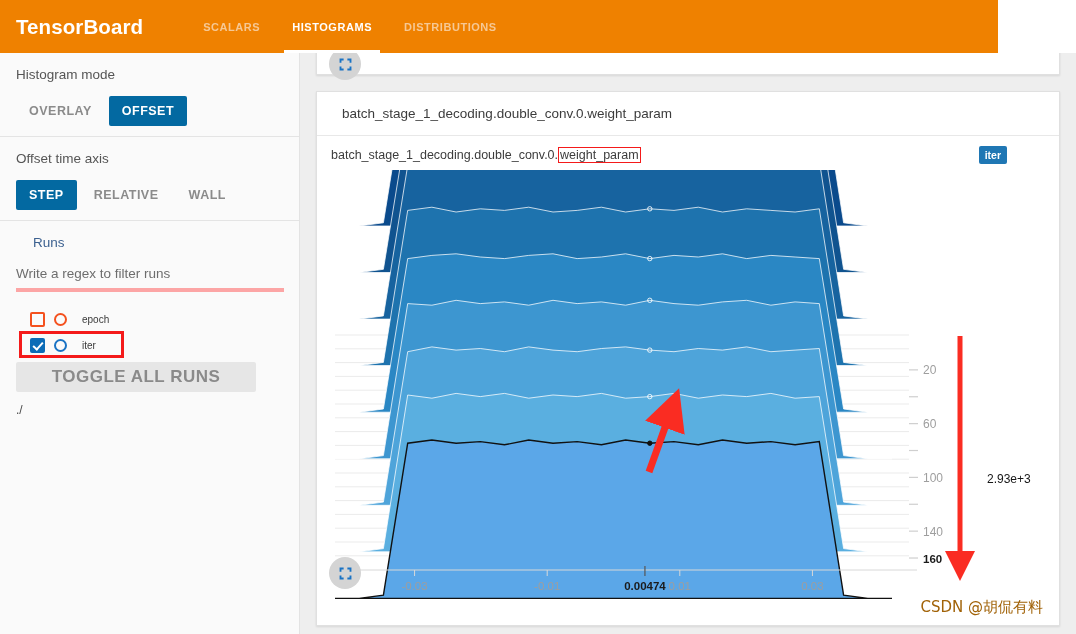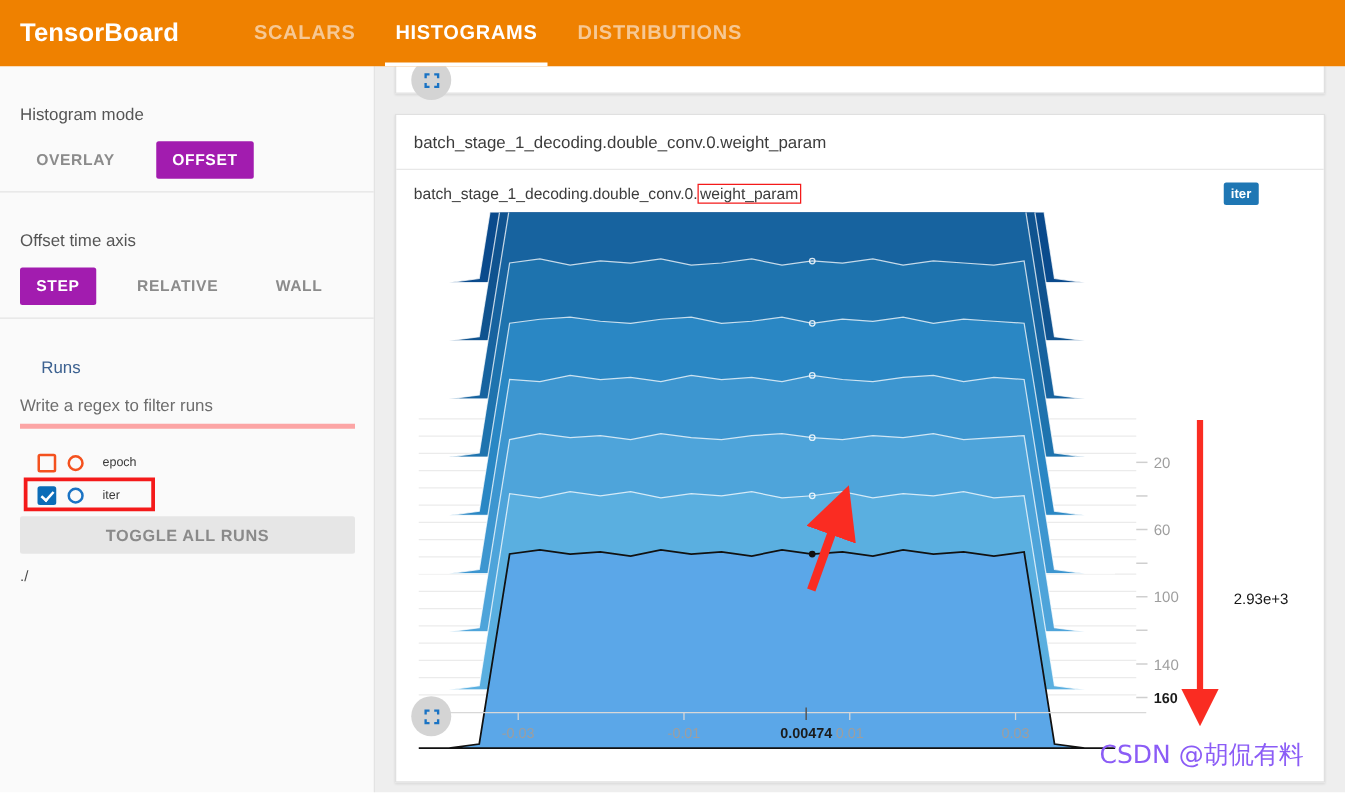--- a/index.html
+++ b/index.html
@@ -7,62 +7,62 @@
   body {
     width: 1076px; height: 634px;
     font-family: "Liberation Sans", sans-serif;
     background: #ffffff;
     overflow: hidden;
     position: relative;
   }
 
   
   .topbar {
-    position: absolute; left: 0; top: 0; width: 1076px; height: 53px;
+    position: absolute; left: 0; top: 0; width: 998px; height: 53px;
     background: #ef8100;
     display: flex; align-items: center;
     z-index: 40;
   }
   .brand {
     color: #ffffff; font-size: 20.5px; font-weight: bold;
     margin-left: 16px; margin-right: 44px; letter-spacing: .1px;
   }
   .tabs { display: flex; align-items: stretch; height: 53px; }
   .tab {
     display: flex; align-items: center; padding: 0 16px;
-    color: #f6c894; font-size: 16px; font-weight: bold;
+    color: #f6c894; font-size: 11px; font-weight: bold;
     letter-spacing: .55px; cursor: pointer; position: relative;
     text-transform: uppercase;
   }
   .tab.active { color: #ffffff; }
   .tab.active::after {
     content: ""; position: absolute; left: 8px; right: 8px; bottom: 0;
     height: 3px; background: #ffffff;
   }
 
   
   .sidebar {
     position: absolute; left: 0; top: 53px; width: 300px; height: 581px;
     background: #fafafa; border-right: 1px solid #e3e3e3;
     z-index: 10;
   }
-  .section { padding: 31px 16px 10px 16px; }
+  .section { padding: 14px 16px 10px 16px; }
   .section + .section { border-top: 1px solid #e4e4e4; }
   .section-title {
     font-size: 13.5px; color: #555555; margin-bottom: 14px; font-weight: normal;
   }
   .section-title.runs { color: #3c6190; margin-left: 17px; }
-  .btn-row { display: flex; align-items: center; gap: 20px; }
+  .btn-row { display: flex; align-items: center; gap: 4px; }
   .flat-btn {
     font-size: 12.5px; font-weight: bold; letter-spacing: .5px;
     color: #8b8b8b; background: transparent; border: none;
     padding: 8px 13px; border-radius: 2px; cursor: pointer;
     text-transform: uppercase; font-family: inherit;
   }
-  .flat-btn.on { background: #a21caf; color: #ffffff; }
+  .flat-btn.on { background: #0369a1; color: #ffffff; }
 
   .regex-field {
     width: 268px; border: none; border-bottom: 4px solid #fca5a5;
     background: transparent; font-size: 13.5px; color: #676767;
     padding: 2px 0 7px 0; font-family: inherit; outline: none;
   }
   .regex-field::placeholder { color: #6d6d6d; }
 
   .run-list { margin-top: 14px; position: relative; }
   .run-row {
@@ -86,23 +86,23 @@
   }
   .circ.blue { border-color: #1a73c4; }
   .run-label { font-size: 10px; color: #3a3a3a; margin-left: 9px; }
 
   .annot-box {
     position: absolute; border: 3px solid #f41a1a; pointer-events: none;
     z-index: 60;
   }
 
   .toggle-all {
-    margin-top: 4px; width: 268px; height: 30px;
+    margin-top: 4px; width: 240px; height: 30px;
     background: #e6e6e6; border: none; border-radius: 2px;
-    color: #8a8a8a; font-size: 13px; font-weight: bold;
+    color: #8a8a8a; font-size: 17px; font-weight: bold;
     letter-spacing: .5px; cursor: pointer; font-family: inherit;
   }
   .logdir { font-size: 12px; color: #4a4a4a; margin-top: 11px; }
 
   
   .main {
     position: absolute; left: 300px; top: 53px;
     width: 776px; height: 581px; background: #eeeeee;
     overflow: hidden;
   }
@@ -112,21 +112,21 @@
     box-shadow: 0 1px 2px rgba(0,0,0,.10);
   }
   .card-top {
     left: 16px; top: -18px; width: 744px; height: 40px;
   }
   .card-main {
     left: 16px; top: 38px; width: 744px; height: 535px;
   }
   .card-header {
     height: 44px; display: flex; align-items: center;
-    padding: 0 14px; font-size: 13.5px; color: #3c3c3c;
+    padding: 0 25px; font-size: 13.5px; color: #3c3c3c;
     border-bottom: 1px solid #e8e8e8;
   }
   .chart-title-row {
     position: absolute; left: 14px; top: 56px;
     font-size: 12.5px; color: #3c3c3c; white-space: nowrap;
   }
   .title-boxed {
     border: 1px solid #f41a1a; padding: 0 1px; text-align: center;
   }
   .badge {
@@ -145,21 +145,21 @@
 
   .plot { position: absolute; left: 0; top: 78px; width: 744px; height: 440px; }
 
   .hover-label {
     position: absolute; left: 670px; top: 380px;
     font-size: 12px; color: #161616; font-weight: normal;
   }
 
   .watermark {
     position: absolute; right: 16px; bottom: 8px;
-    font-size: 20px; color: #8b5cf6;
+    font-size: 15px; color: #a16207;
     font-family: "DejaVu Sans", sans-serif;
   }
 
   .arrow-overlay {
     position: absolute; left: 0; top: 0; width: 1076px; height: 634px;
     pointer-events: none; z-index: 70;
   }
 </style>
 </head>
 <body>

